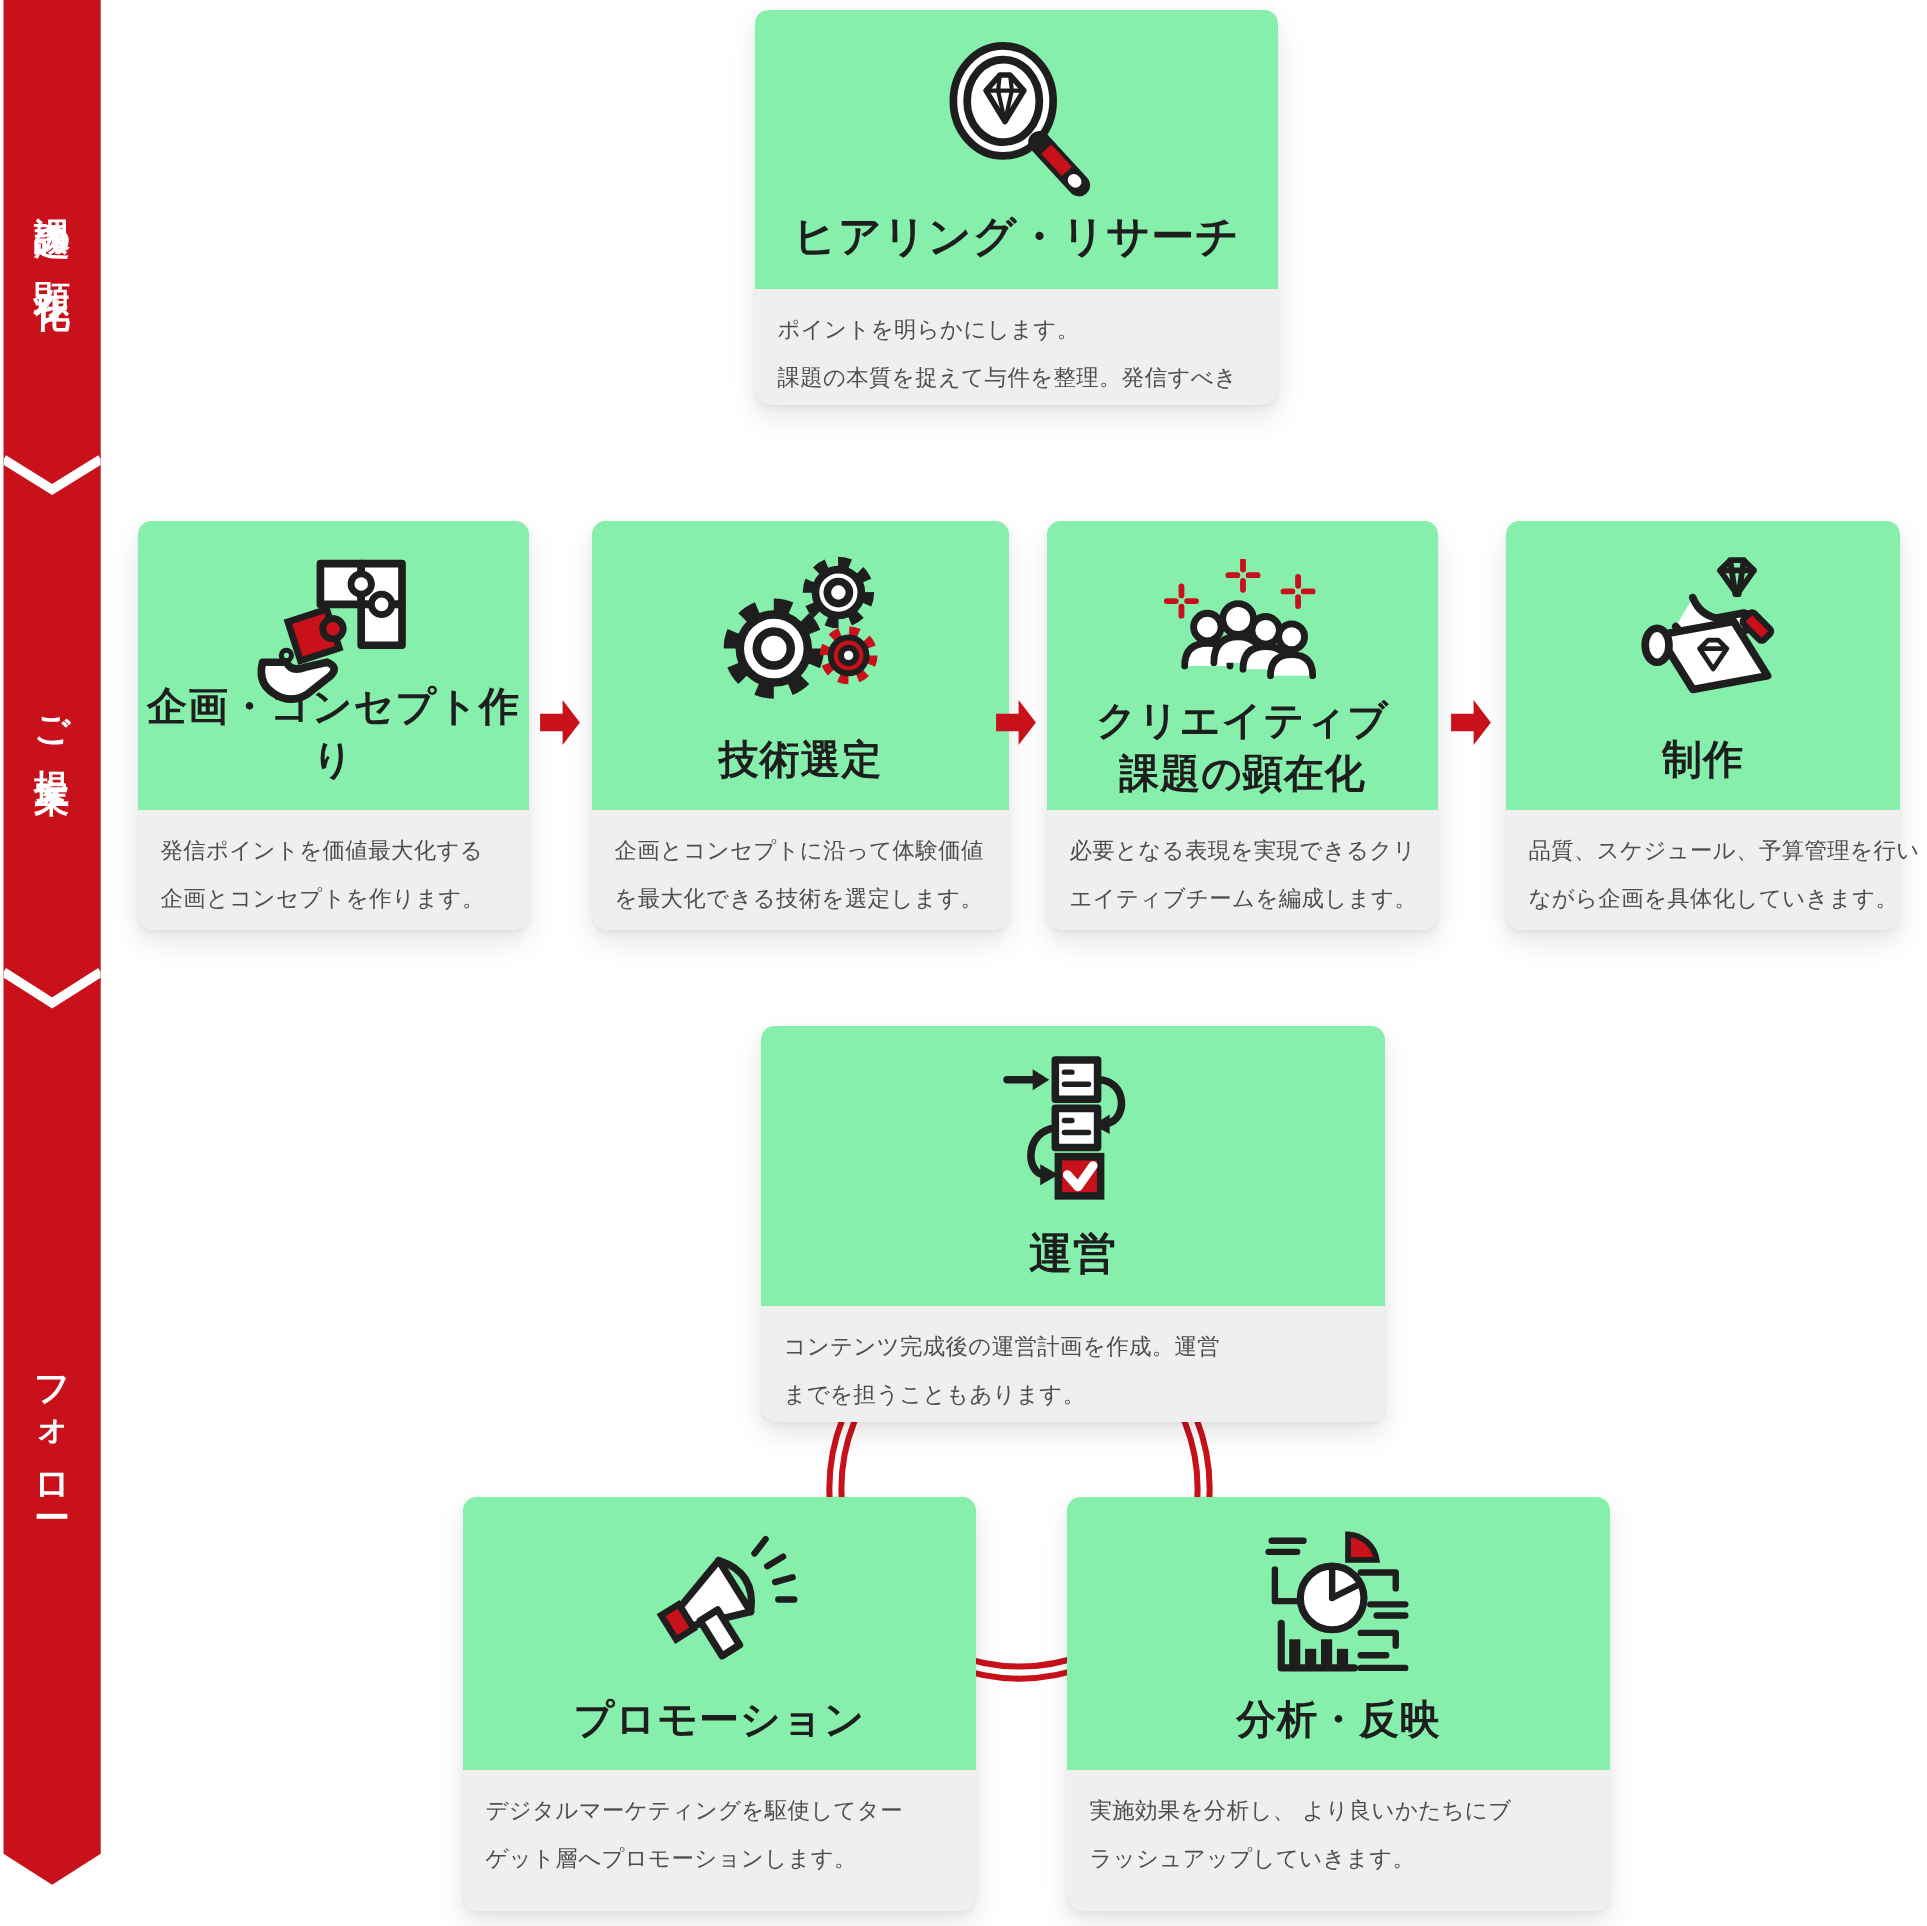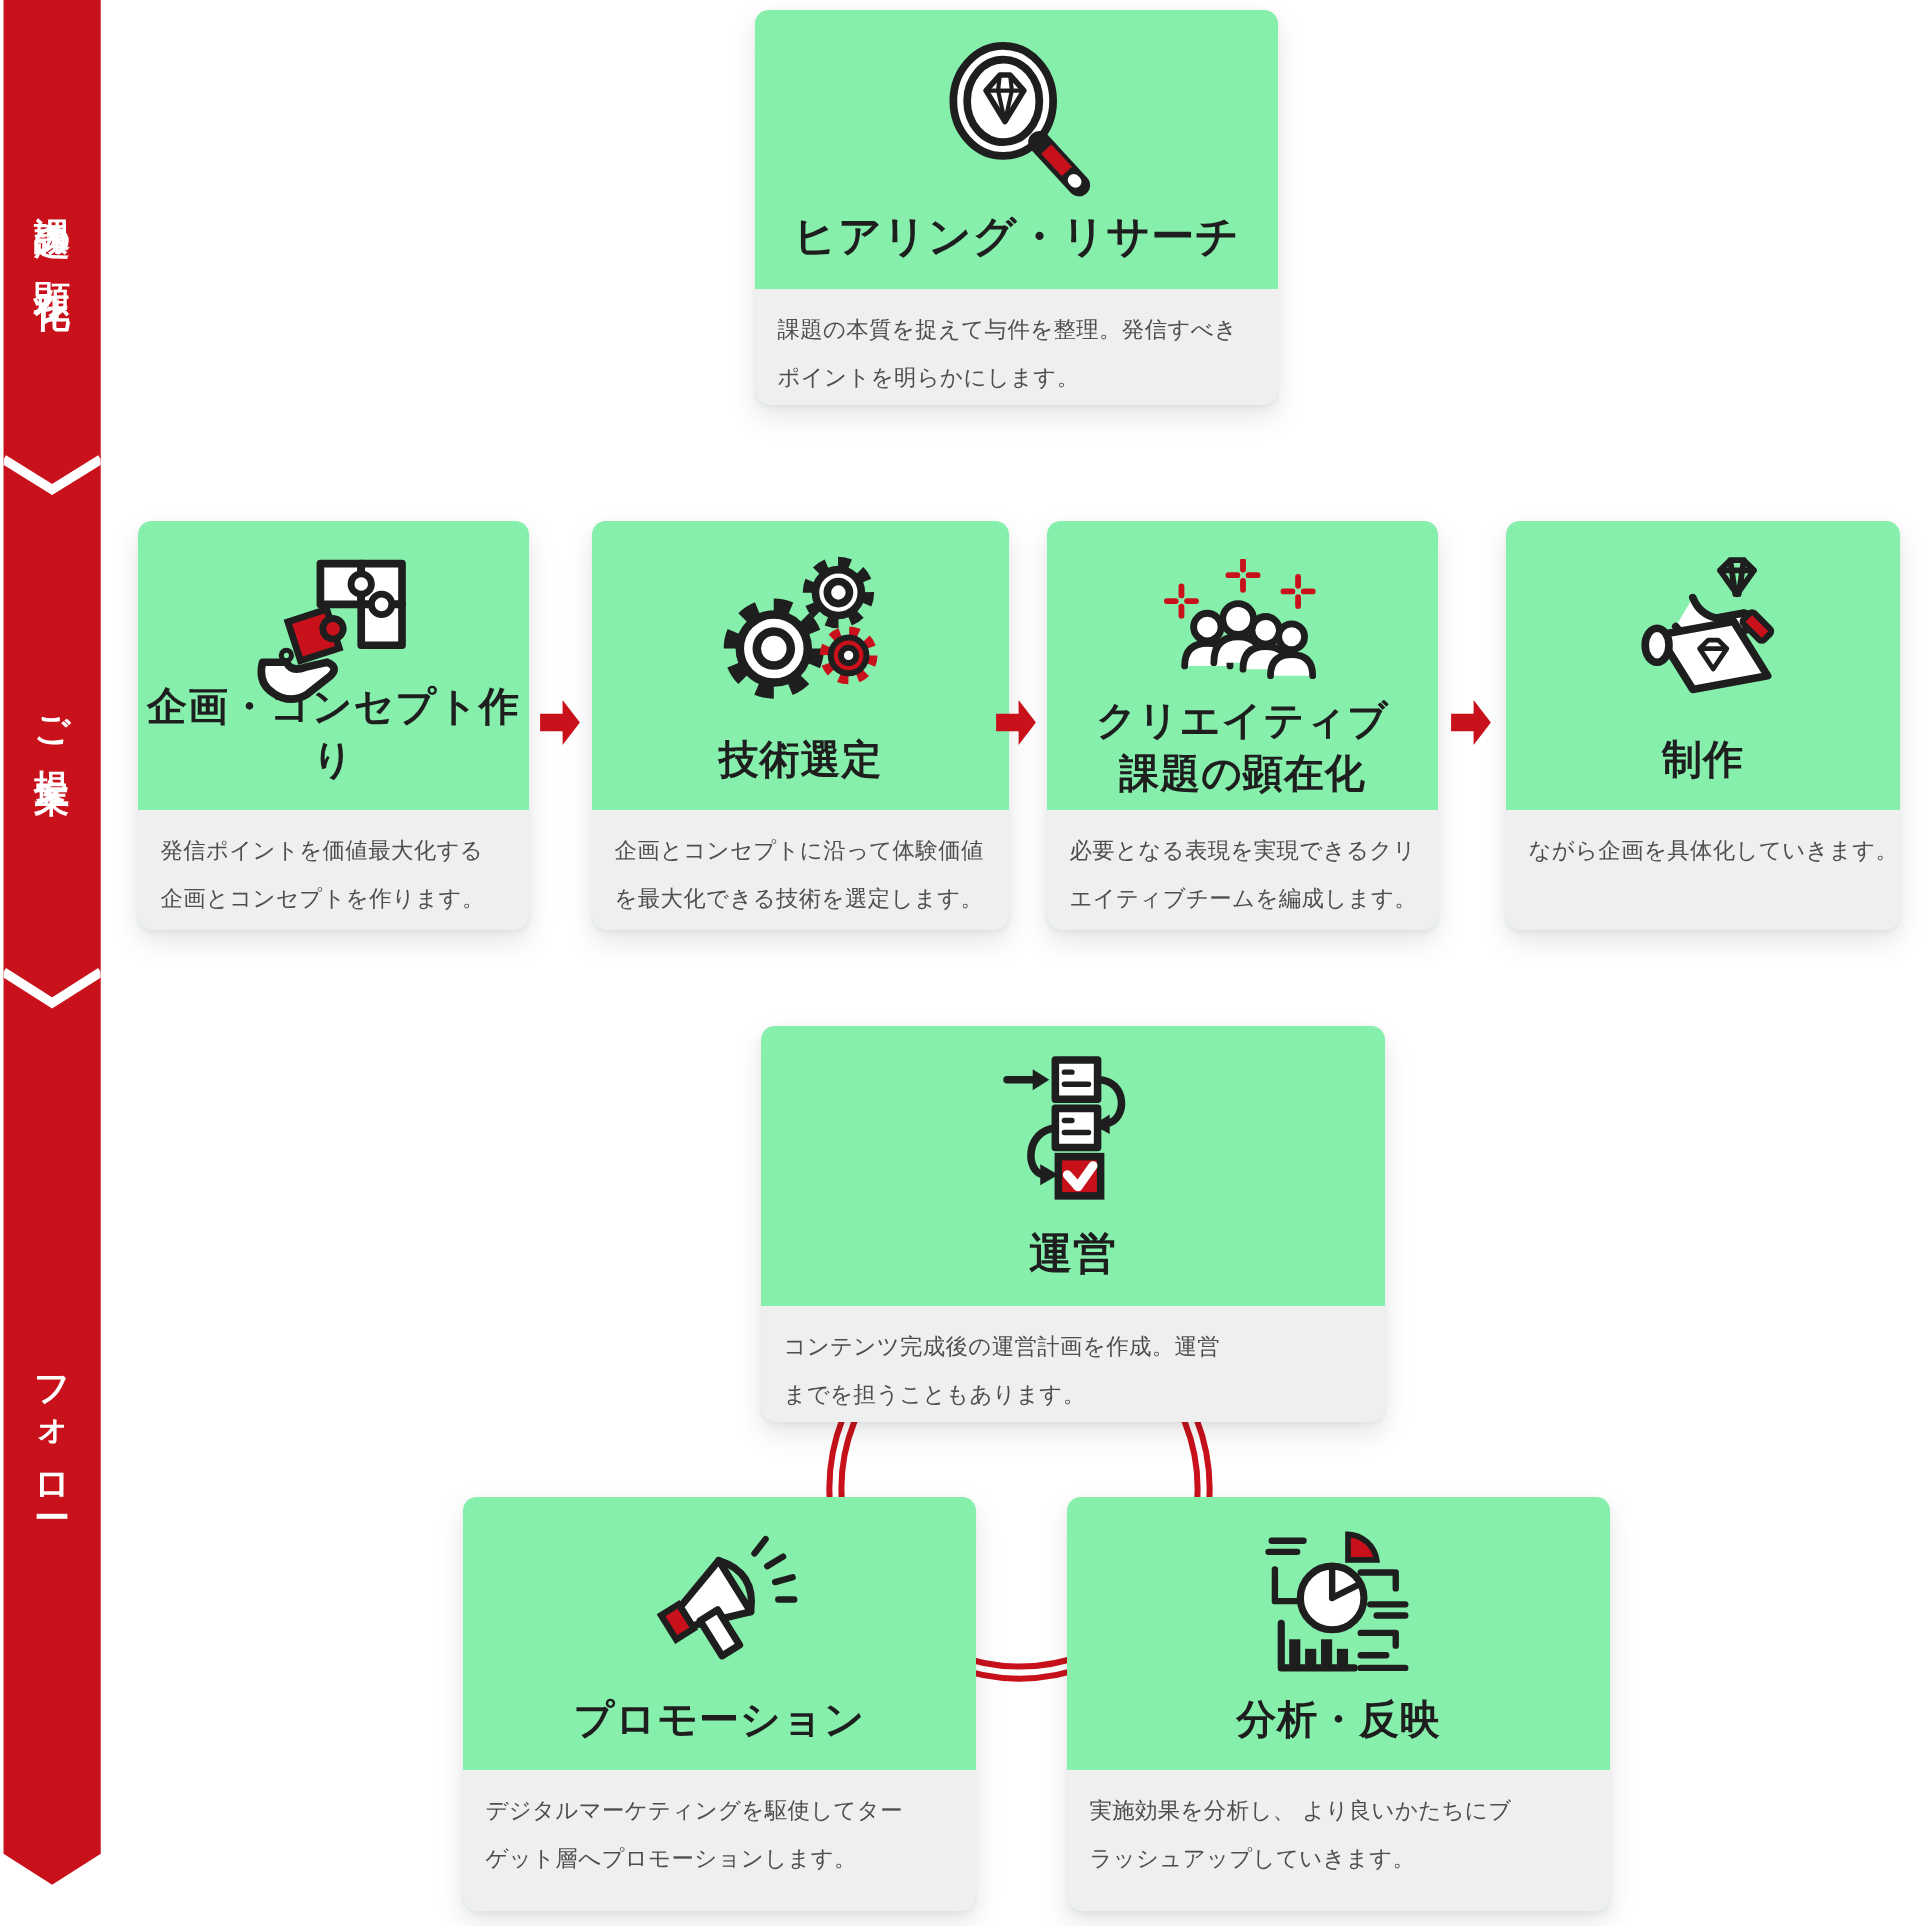--- a/index.html
+++ b/index.html
@@ -89,22 +89,22 @@
         <ellipse class="ln" cx="42" cy="36" rx="21" ry="24"></ellipse>
         <path class="fw" style="stroke-width:3.2" d="M32 30 L40 21 H46 L54 30 L43 48 Z"></path>
         <path class="ln" style="stroke-width:2.4" d="M32 30 H54 M40 21 L39 30 L43 48 M46 21 L47 30 L43 48"></path>
         <line class="ln" style="stroke-width:13" x1="63" y1="60" x2="86" y2="85"></line>
         <line x1="67" y1="64" x2="79" y2="77" stroke="var(--accent)" stroke-width="8"></line>
         <line x1="83" y1="82" x2="84" y2="83" stroke="#fff" stroke-width="7" stroke-linecap="round"></line>
       </svg>
     </div>
     <div class="title t-lg">ヒアリング・リサーチ</div>
     <div class="desc">
+      <div>ポイントを明らかにします。</div>
       <div>課題の本質を捉えて与件を整理。発信すべき</div>
-      <div>ポイントを明らかにします。</div>
     </div>
   </div>
 
   <div class="card row2" style="left:138px;top:521px;width:391px;height:409px;--desc-h:120px;">
     <div class="icon">
       <svg viewBox="0 0 100 100">
         <g class="fw">
           <rect x="42" y="8" width="24" height="24"></rect>
           <rect x="66" y="8" width="24" height="24"></rect>
           <rect x="66" y="32" width="24" height="24"></rect>
@@ -189,20 +189,21 @@
         <path class="ln" style="stroke-width:3.4" d="M60 12 l6 -6 h8 l6 6 l-10 14 z M60 12 h20 M66 6 l3 20 M74 6 l-3 20"></path>
         <path class="fw" d="M44 28 q4 10 14 12 l16 -3 q8 2 4 9 l-18 7 q-16 5 -26 -8"></path>
         <rect x="77" y="37" width="9" height="17" rx="2" transform="rotate(-45 81 45)" fill="var(--accent)" stroke="var(--ink)" stroke-width="3.6"></rect>
         <path class="fw" d="M24 50 L68 42 L88 74 L44 82 Z"></path>
         <ellipse class="fw" cx="23" cy="56" rx="7" ry="10"></ellipse>
         <path class="ln" style="stroke-width:2.8" d="M48 58 l5 -5 h6 l5 5 l-8 12 z M48 58 h16"></path>
       </svg>
     </div>
     <div class="title">制作</div>
     <div class="desc">
+      <div>品質、スケジュール、予算管理を行い</div>
       <div>ながら企画を具体化していきます。</div>
     </div>
   </div>
 
   <div class="card op" style="left:761px;top:1026px;width:624px;height:396px;--desc-h:116px;">
     <div class="icon">
       <svg viewBox="0 0 100 112">
         <g class="ln" style="stroke-width:5">
           <line x1="6" y1="21" x2="23" y2="21"></line>
         </g>

